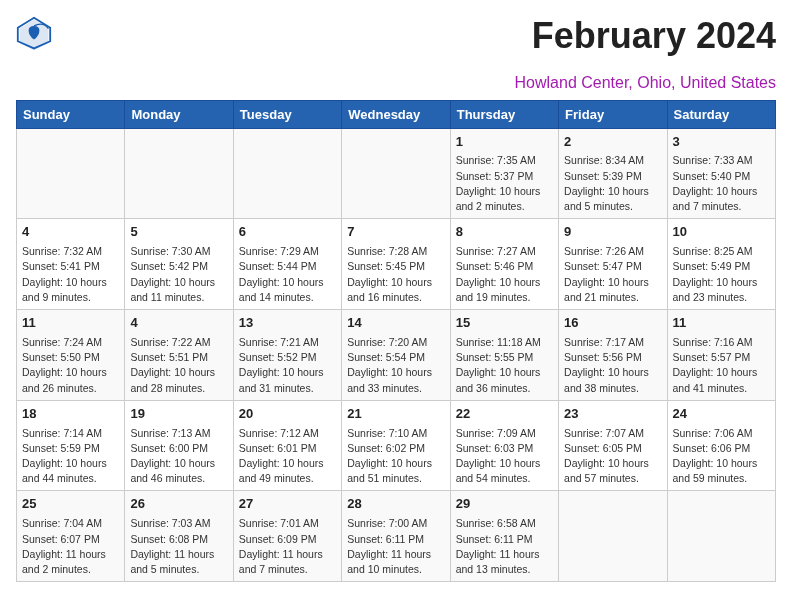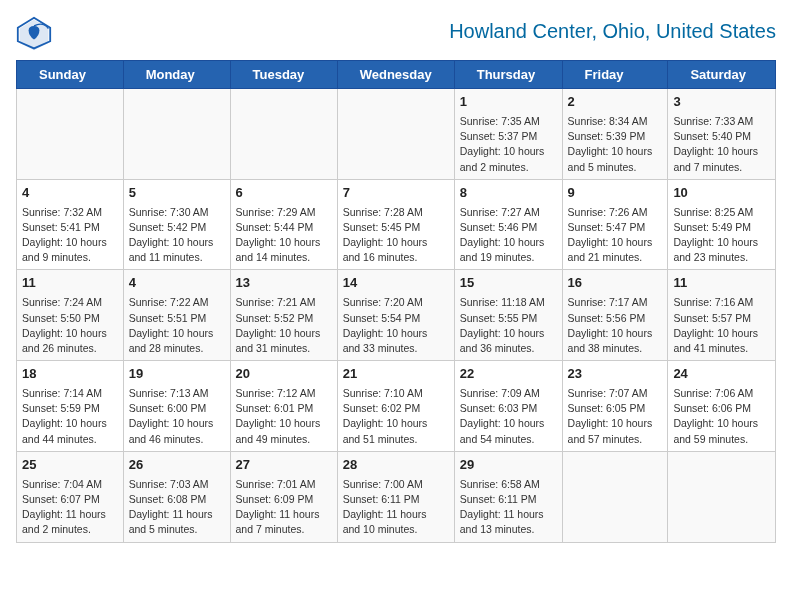--- a/index.html
+++ b/index.html
@@ -35,33 +35,33 @@
     .title-block {
       text-align: right;
     }
     .month-year {
       font-size: 36px;
       font-weight: bold;
       color: #222;
       line-height: 1.1;
     }
     .location {
-      font-size: 20px;
-      color: #0369a1;
-      margin-top: 4px;
+      font-size: 16px;
+      color: #a21caf;
+      margin-top: 18px;
     }
     table {
       width: 100%;
       border-collapse: collapse;
       font-size: 11px;
     }
     thead tr th {
       background-color: #2563b0;
       color: white;
-      padding: 6px 22px;
+      padding: 6px 6px;
       text-align: left;
       font-size: 13px;
       font-weight: 600;
       border: 1px solid #1a4d9a;
     }
     tbody tr td {
       border: 1px solid #ccc;
       vertical-align: top;
       padding: 4px 5px;
       width: 14.28%;
@@ -88,20 +88,21 @@
 <div class="header">
   <div class="logo">
     <svg class="logo-icon" viewBox="0 0 40 40" xmlns="http://www.w3.org/2000/svg">
       <polygon points="20,4 36,14 36,30 20,38 4,30 4,14" fill="#1a5fb4" opacity="0.15"></polygon>
       <polygon points="20,2 38,13 38,28 20,36 2,28 2,13" fill="none" stroke="#1a5fb4" stroke-width="2"></polygon>
       <path d="M14,16 Q14,11 20,11 Q26,11 26,16 Q26,22 20,26 Q14,22 14,16Z" fill="#1a5fb4"></path>
       <path d="M20,11 Q30,6 36,14" fill="none" stroke="#1a5fb4" stroke-width="1.5"></path>
     </svg>
   </div>
   <div class="title-block">
+    <div class="month-year">February 2024</div>
     <div class="location">Howland Center, Ohio, United States</div>
   </div>
 </div>
 
 <table>
   <thead>
     <tr>
     <th>Sunday</th>
         <th>Monday</th>
         <th>Tuesday</th>

